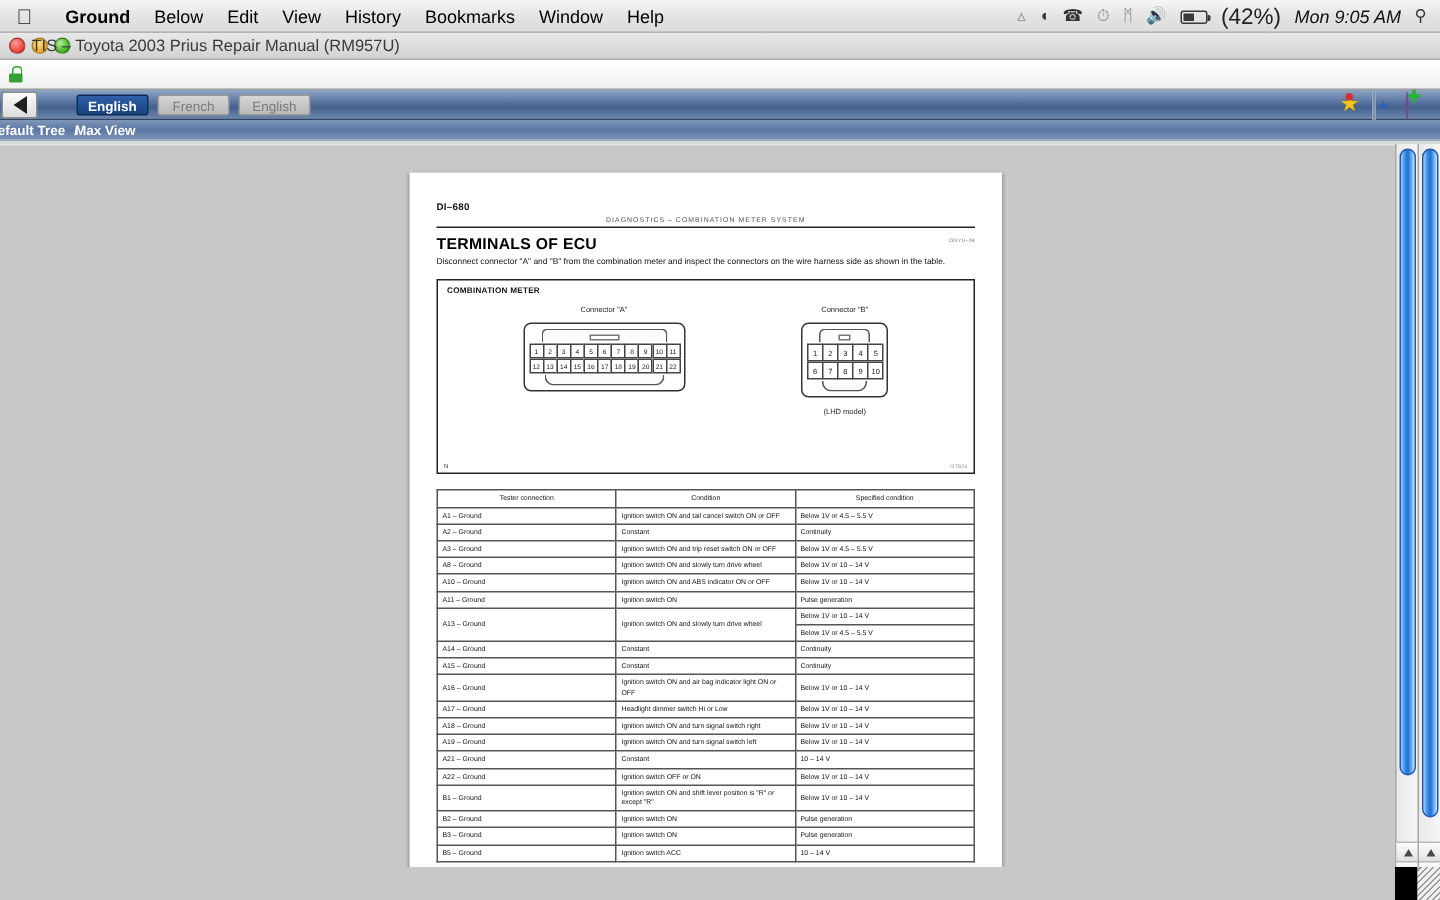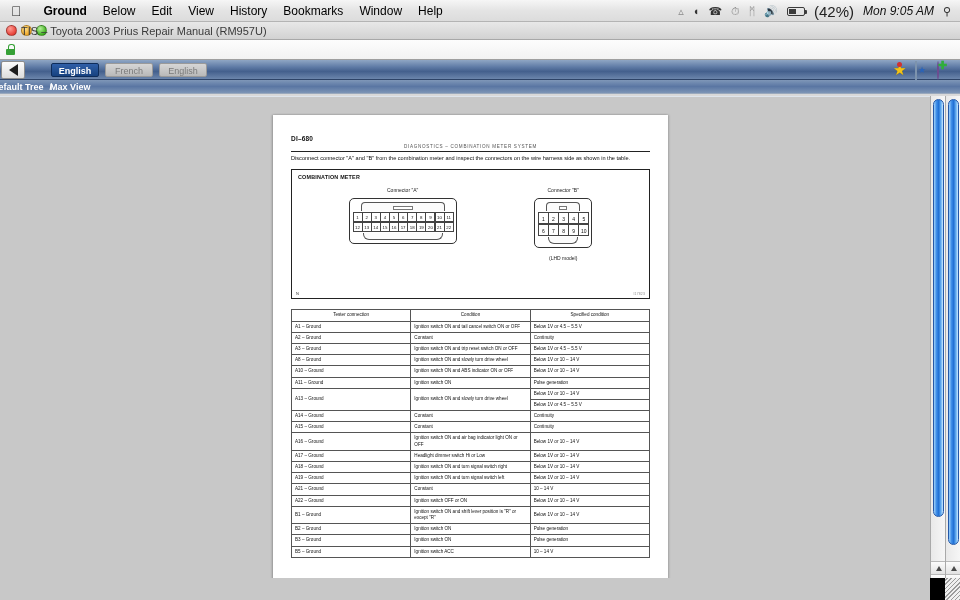--- a/index.html
+++ b/index.html
@@ -318,20 +318,24 @@
     <span class="tlink">Default Tree</span>
     <span class="sep">/</span>
     <span class="tlink">Max View</span>
   </div>
 
   <div class="viewport">
     <div class="page">
       <div class="pg-inner">
         <div class="pg-code">DI–680</div>
         <div class="pg-crumb">DIAGNOSTICS   –   COMBINATION METER SYSTEM</div>
+        <div class="pg-h1">
+          <span>TERMINALS OF ECU</span>
+          <span class="refcode">DI9YU–04</span>
+        </div>
         <div class="pg-body">Disconnect connector "A" and "B" from the combination meter and inspect the connectors on the wire harness side as shown in the table.</div>
 
         <div class="figure">
           <div class="fig-title">COMBINATION METER</div>
           <div class="conn-wrap">
 
             <div class="conn">
               <div class="conn-label">Connector "A"</div>
               <div class="conn-body">
                 <div class="conn-tab"></div>

